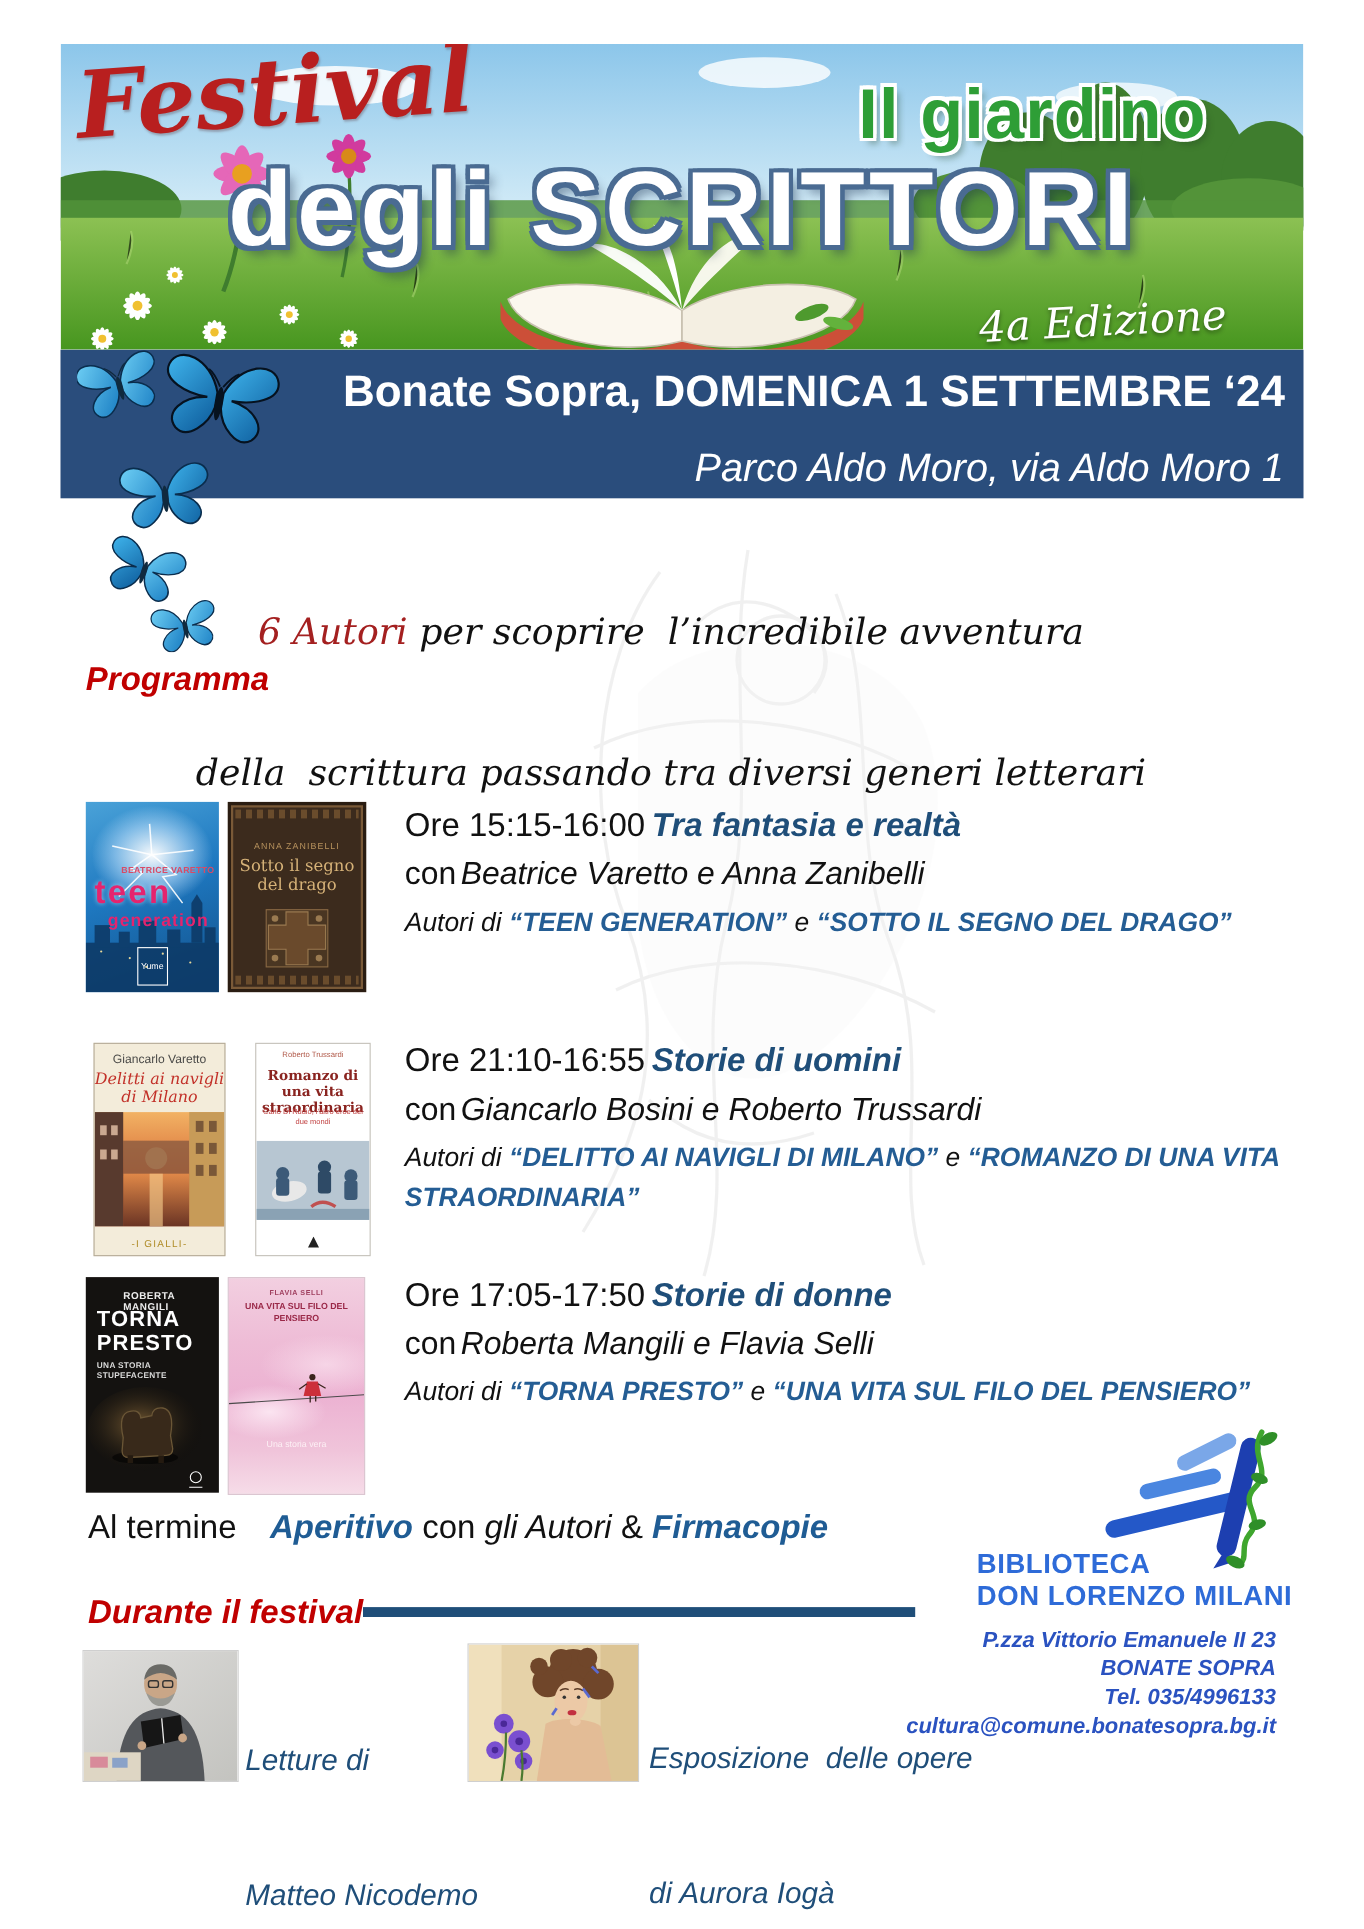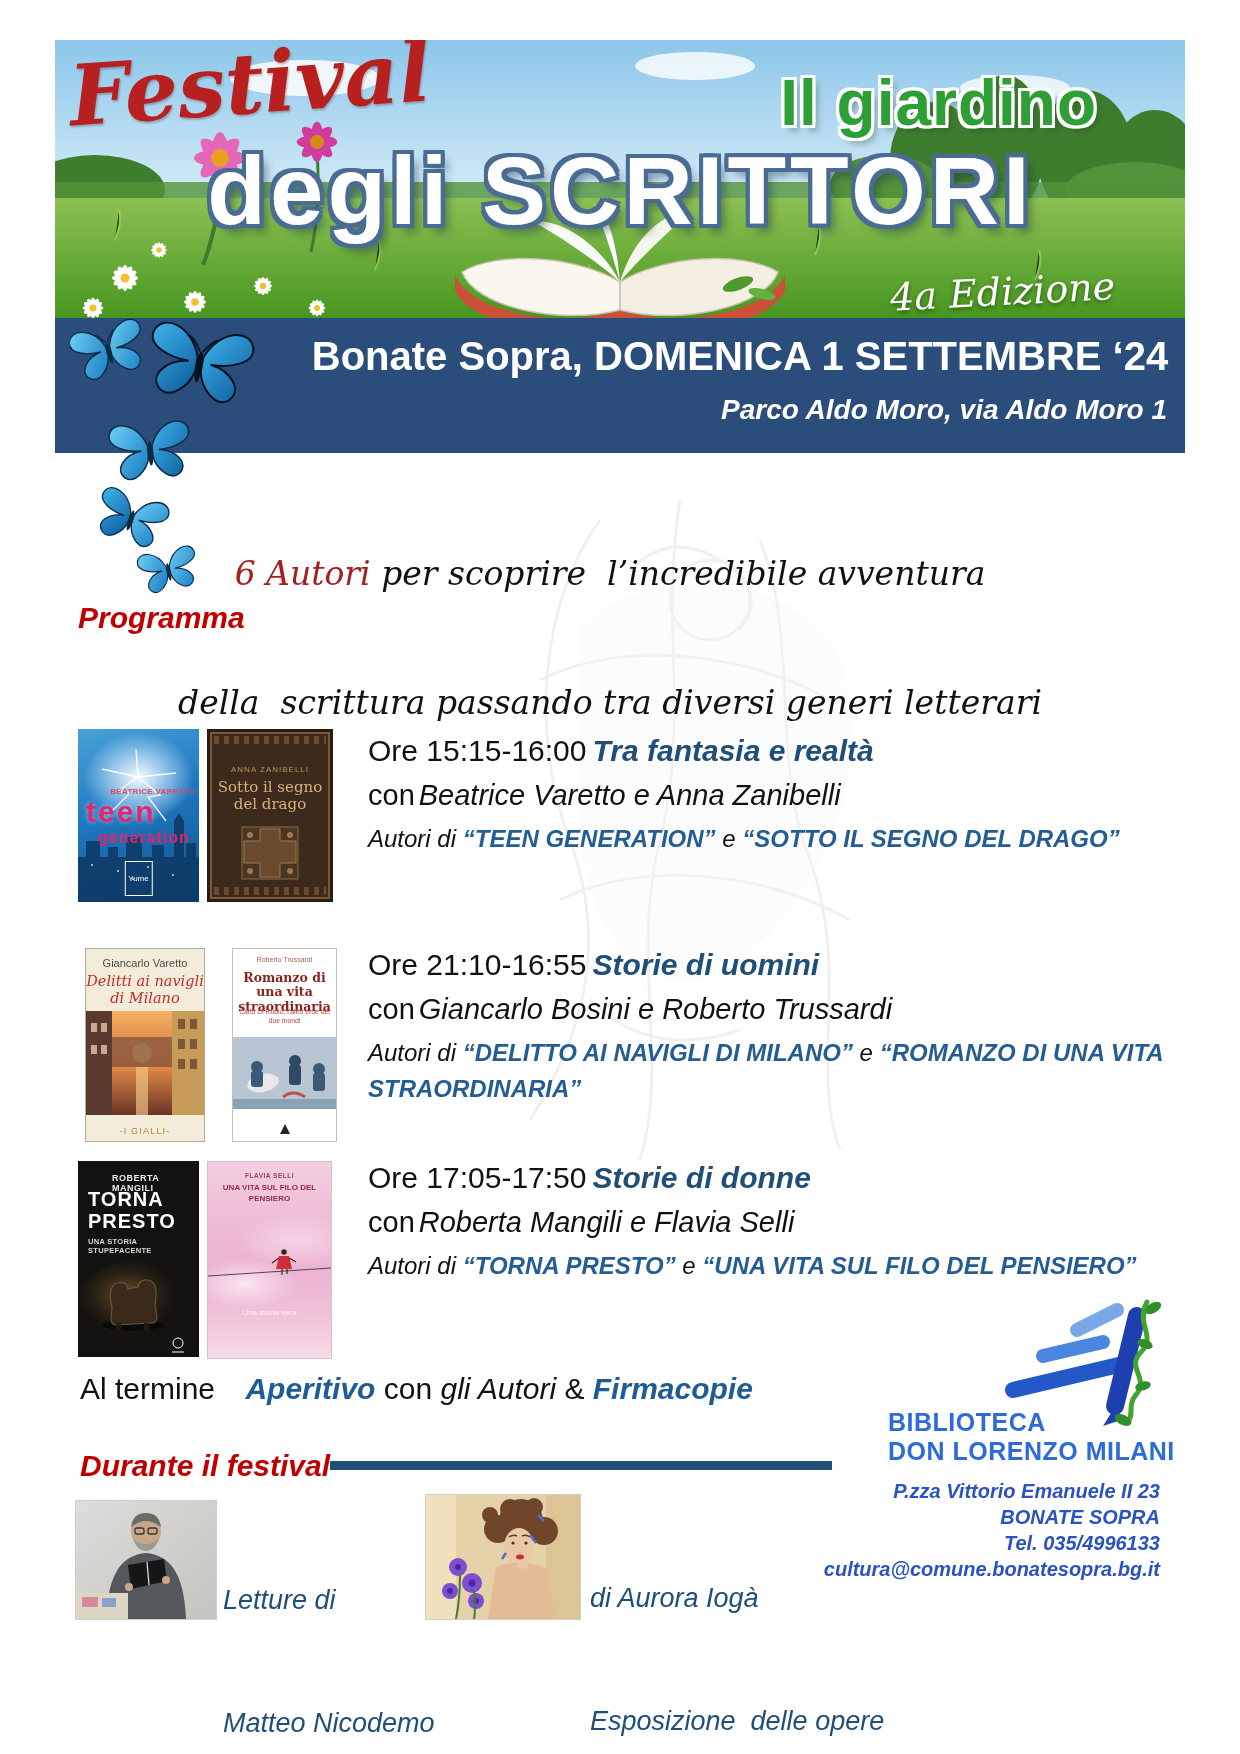--- a/index.html
+++ b/index.html
@@ -19,21 +19,21 @@
   .title-white{position:absolute;left:8px;top:96px;width:1115px;text-align:center;font-size:96px;
       font-weight:bold;color:#ffffff;letter-spacing:4px;white-space:nowrap;
       text-shadow:-4px -4px 0 #4a6b92,4px -4px 0 #4a6b92,-4px 4px 0 #4a6b92,4px 4px 0 #4a6b92,0 -4px 0 #4a6b92,0 4px 0 #4a6b92,-4px 0 0 #4a6b92,4px 0 0 #4a6b92,7px 8px 10px rgba(20,40,70,.45);}
   .edition{position:absolute;right:70px;bottom:4px;font-family:"DejaVu Serif",serif;font-style:italic;
       font-size:38px;color:#ffffff;transform:rotate(-3deg);text-shadow:0 2px 4px rgba(0,0,0,.45);}
 
   
   #event-banner{left:55px;top:318px;width:1130px;height:135px;background:#2a4d7c;z-index:1;}
   .banner-line1{position:absolute;left:250px;top:16px;width:870px;text-align:center;color:#fff;
       font-size:40px;font-weight:bold;}
-  .banner-line2{position:absolute;right:18px;top:76px;color:#fff;font-size:28px;font-weight:bold;font-style:italic;}
+  .banner-line2{position:absolute;right:18px;top:86px;color:#fff;font-size:36px;font-weight:normal;font-style:italic;}
   #butterflies{left:70px;top:308px;width:215px;height:285px;z-index:2;}
 
   
   #intro{left:90px;top:466px;width:1040px;text-align:center;font-family:"DejaVu Serif",serif;
       font-style:italic;font-size:33px;line-height:43px;color:#111;white-space:pre-wrap;}
   .intro-red{color:#a42020;}
 
   #watermark{left:380px;top:480px;width:660px;height:700px;opacity:.12;z-index:0;}
 
   
@@ -647,18 +647,18 @@
           <circle cx="24" cy="96" r="3"></circle>
           <circle cx="50" cy="106" r="3"></circle>
         </g>
       <g stroke="#4a7a30" stroke-width="2" fill="none">
           <path d="M34,80 q0,24 -4,44"></path>
           <path d="M48,96 q2,16 0,28"></path>
         </g>
     </svg>
   </div>
   <div class="abs caption" id="captionB">
+    <div>Esposizione  delle opere</div>
     <div>di Aurora Iogà</div>
-    <div>Esposizione  delle opere</div>
   </div>
 
 
 </div>
 
 </body></html>

